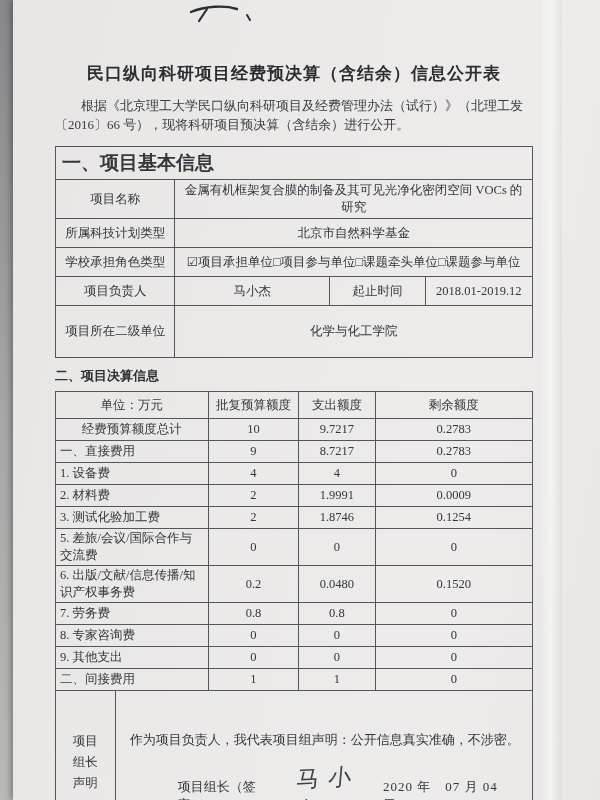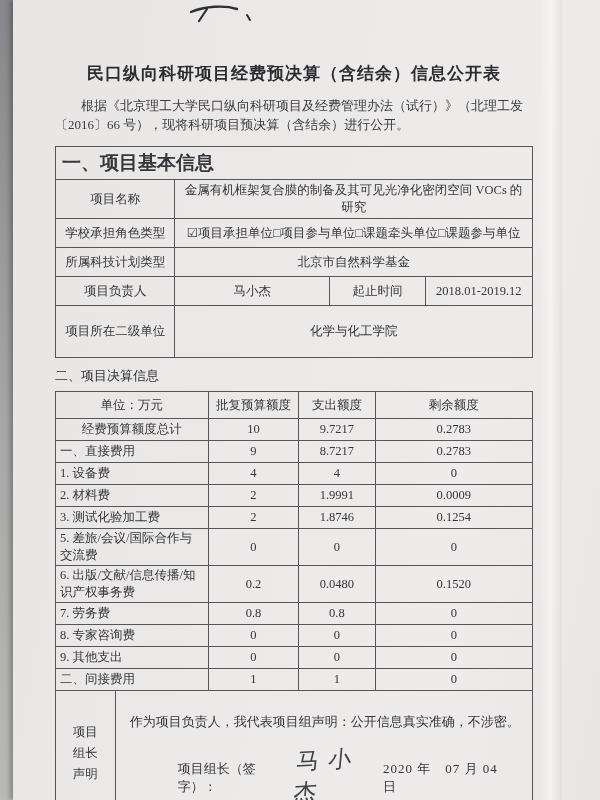--- a/index.html
+++ b/index.html
@@ -29,31 +29,31 @@
   .intro .l1{text-indent:26px;}
   table{border-collapse:collapse;width:100%;table-layout:fixed;}
   table,td,th{border:1px solid #55555a;}
   td{font-size:12.5px;color:#35353c;overflow:hidden;}
   .t1{margin-top:12px;}
   .t1 .sec-head{font-weight:bold;font-size:19px;padding:3px 6px;height:17px;}
   .t1 td{text-align:center;padding:2px 4px;}
   .t1 .r{height:29px;}
   .t1 .r-tall{height:52px;}
   .u-num{display:inline-block;border-bottom:1px solid #45454a;padding:0 20px;}
-  .sec2-head{margin-top:9px;font-weight:normal;font-size:13px;color:#2e2e34;}
+  .sec2-head{margin-top:9px;font-weight:bold;font-size:13px;color:#2e2e34;}
   .t2{margin-top:6px;}
   .t2 td{text-align:center;padding:1px 4px;height:19px;font-family:Liberation Serif, serif;}
   .t2 tr.hd td{height:24px;}
   .t2 td.lbl{text-align:left;padding-left:4px;}
   .t2 td.lblc{text-align:center;}
   .decl{margin-top:-1px;}
   .decl td{vertical-align:middle;}
   .decl .side{text-align:center;line-height:21px;font-size:12.5px;}
   .decl .main{padding:8px 12px 6px 14px;height:90px;vertical-align:top;}
-  .statement{font-size:13px;margin-top:14px;}
+  .statement{font-size:13px;margin-top:32px;}
   .signrow{display:flex;align-items:center;margin-top:16px;}
   .sign-label{font-size:13px;margin-left:48px;}
   .signature{
     font-size:23px;letter-spacing:9px;color:#3f3f48;margin-left:10px;
     transform:rotate(-3deg) skewX(-8deg);display:inline-block;position:relative;top:-3px;
     font-family:"DejaVu Sans","Liberation Sans",sans-serif;
   }
   .date{font-size:13px;margin-left:auto;margin-right:6px;letter-spacing:1px;}
 </style>
 </head>
@@ -85,26 +85,26 @@
         </colgroup>
       <tbody>
           <tr>
         <td class="sec-head" colspan="4" style="text-align:left">一、项目基本信息</td>
       </tr>
       <tr class="r">
         <td>项目名称</td>
         <td colspan="3">金属有机框架复合膜的制备及其可见光净化密闭空间 VOCs 的研究</td>
       </tr>
       <tr class="r">
+        <td>所属科技计划类型</td>
+        <td colspan="3">北京市自然科学基金</td>
+      </tr>
+      <tr class="r">
         <td>学校承担角色类型</td>
         <td colspan="3">☑项目承担单位□项目参与单位□课题牵头单位□课题参与单位</td>
-      </tr>
-      <tr class="r">
-        <td>所属科技计划类型</td>
-        <td colspan="3">北京市自然科学基金</td>
       </tr>
       <tr class="r">
         <td>项目负责人</td>
         <td>马小杰</td>
         <td>起止时间</td>
         <td>2018.01-2019.12</td>
       </tr>
       <tr class="r-tall">
         <td>项目所在二级单位</td>
         <td colspan="3">化学与化工学院</td>

